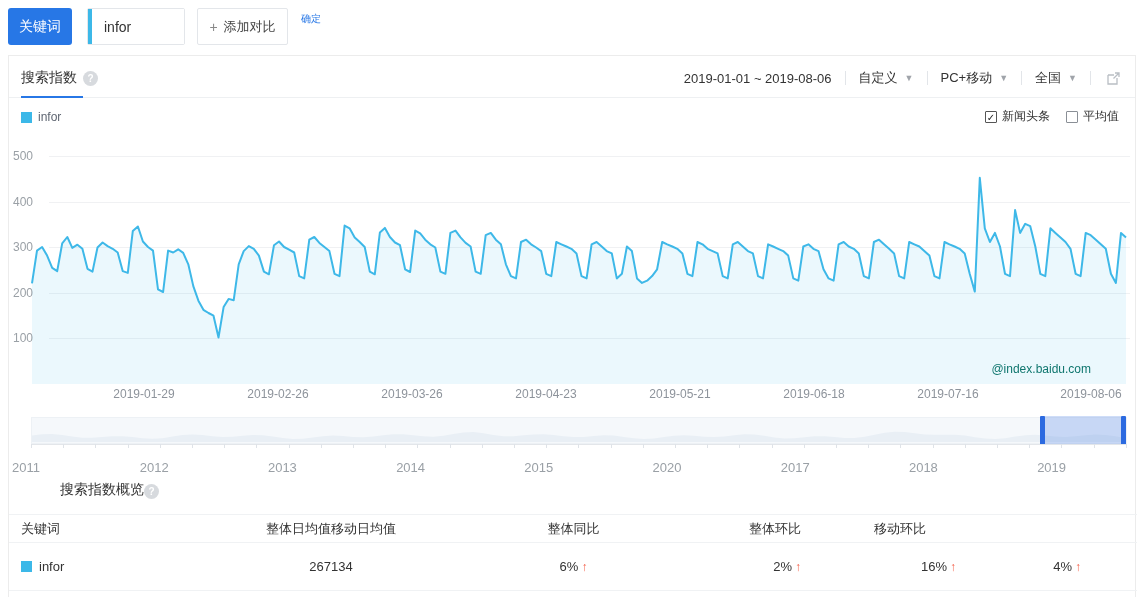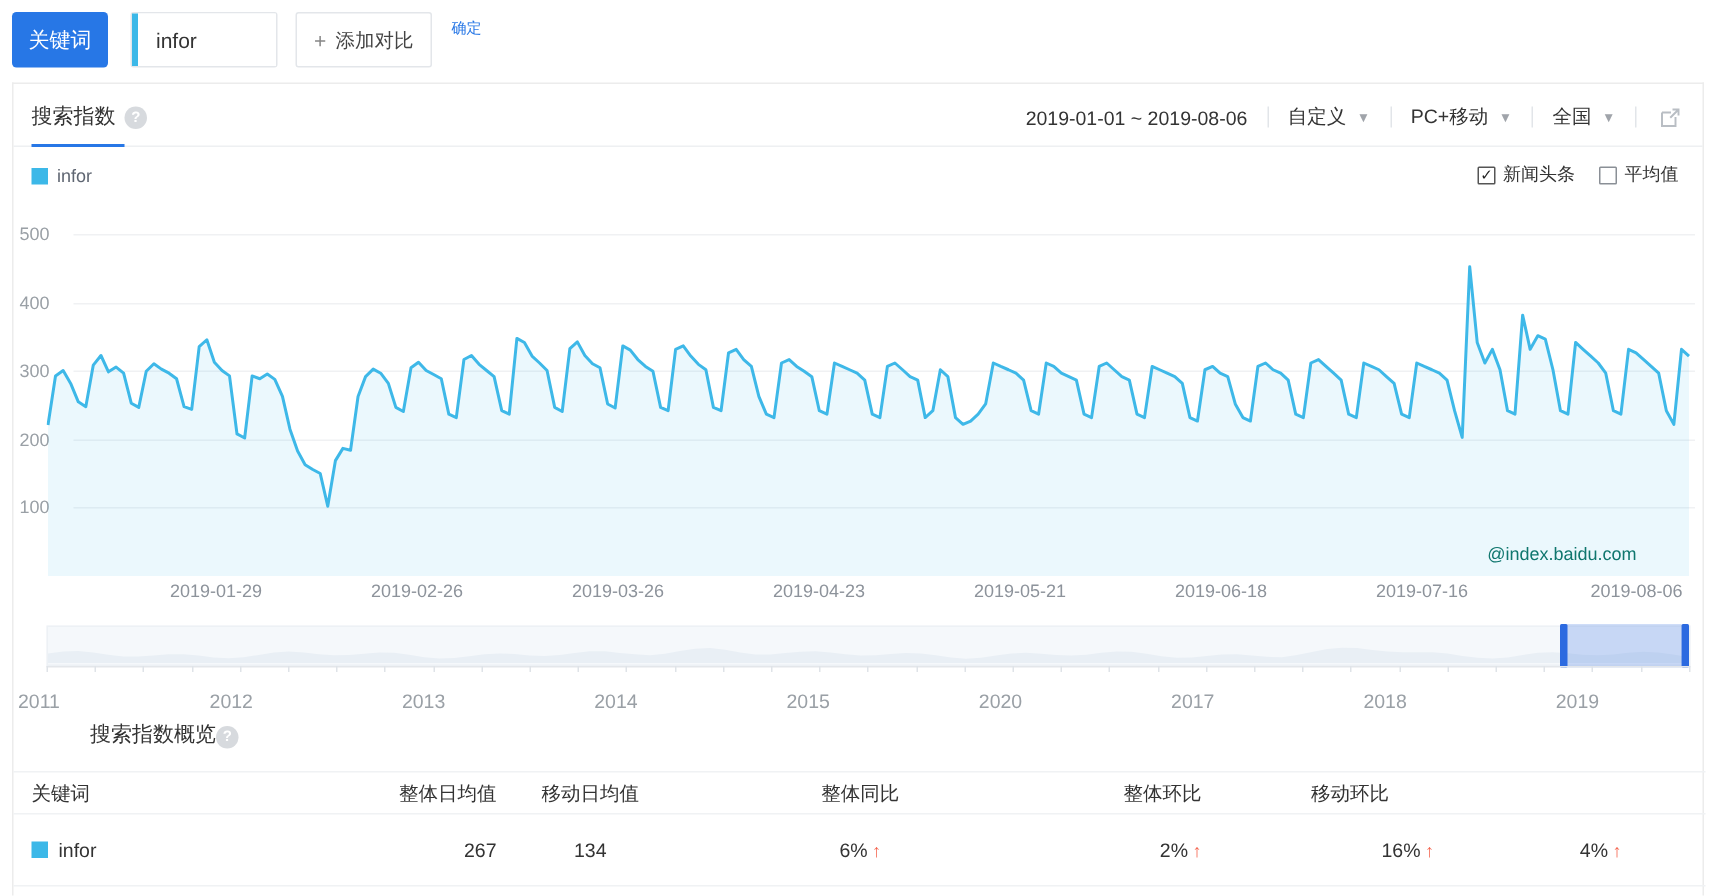--- a/index.html
+++ b/index.html
@@ -60,21 +60,21 @@
   .year-label { position:absolute; top:0; width:60px; text-align:center; font-size:13px; color:#9aa0a6; }
 
   
   .ov-title { position:absolute; left:12px; top:425px; font-size:14px; color:#333; display:flex; align-items:flex-end; gap:0;margin-left:39px; }
   .ov-table { position:absolute; left:0; top:458px; width:1128px; }
   .ov-row { display:flex; align-items:center; height:29px; padding-left:12px; }
   .ov-row.header { border-top:1px solid #f0f2f4; border-bottom:1px solid #f0f2f4; font-size:13px; color:#333; }
   .ov-row.body { height:48px; border-bottom:1px solid #f0f2f4; font-size:13px; color:#333; }
   .c1 { width:230px; display:flex; align-items:center; gap:7px; }
   .c2 { width:80px;  text-align:right; }
-  .c3 { width:125px; text-align:center; }
+  .c3 { width:125px; text-align:left; }
   .c4 { width:235px; text-align:center; }
   .c5 { width:110px; text-align:right; }
   .c6 { width:155px; text-align:right; }
   .c7 { width:125px; text-align:right; }
   .pct { white-space:nowrap; }
   .arrow-up { color:#f4604a; font-weight:bold; font-size:12px; margin-left:3px; }
 </style>
 </head>
 <body>
 

